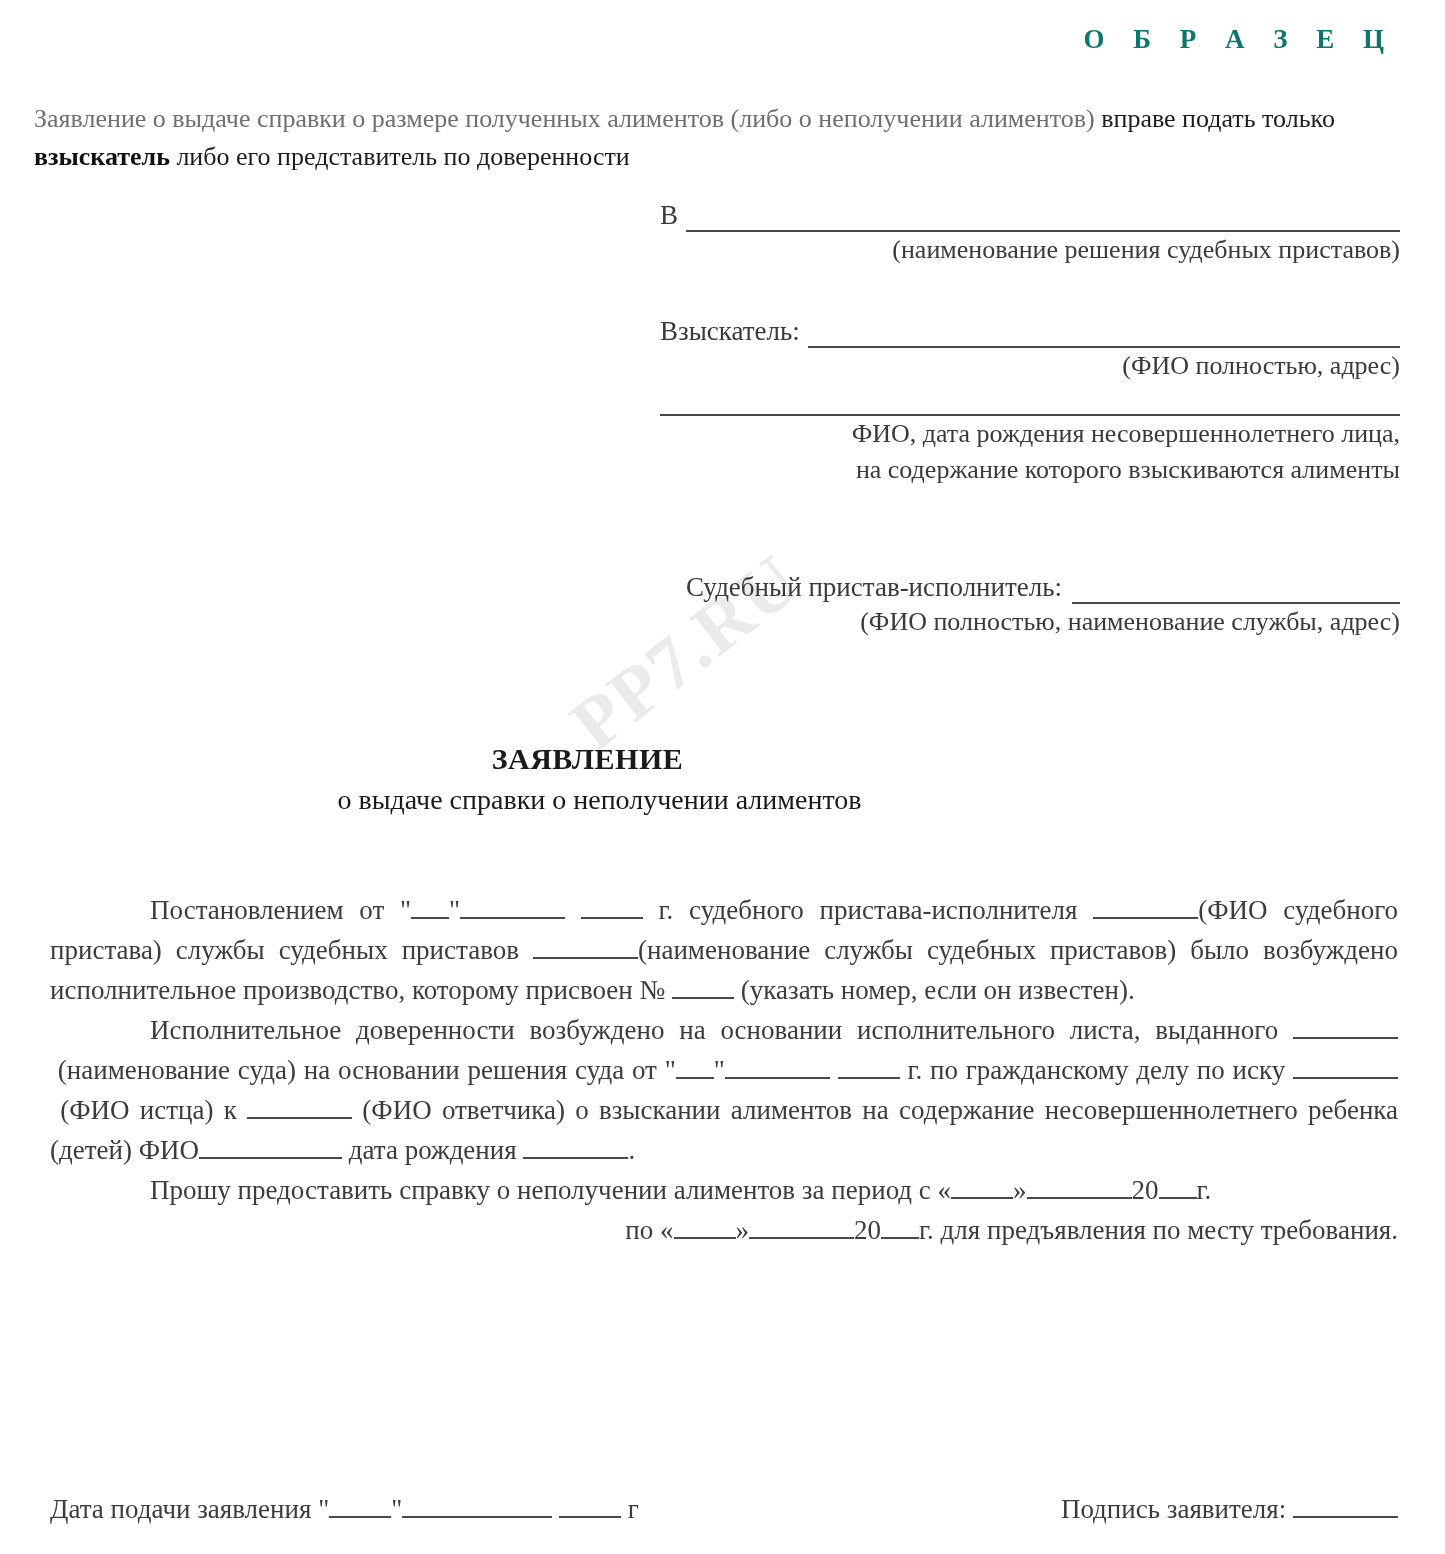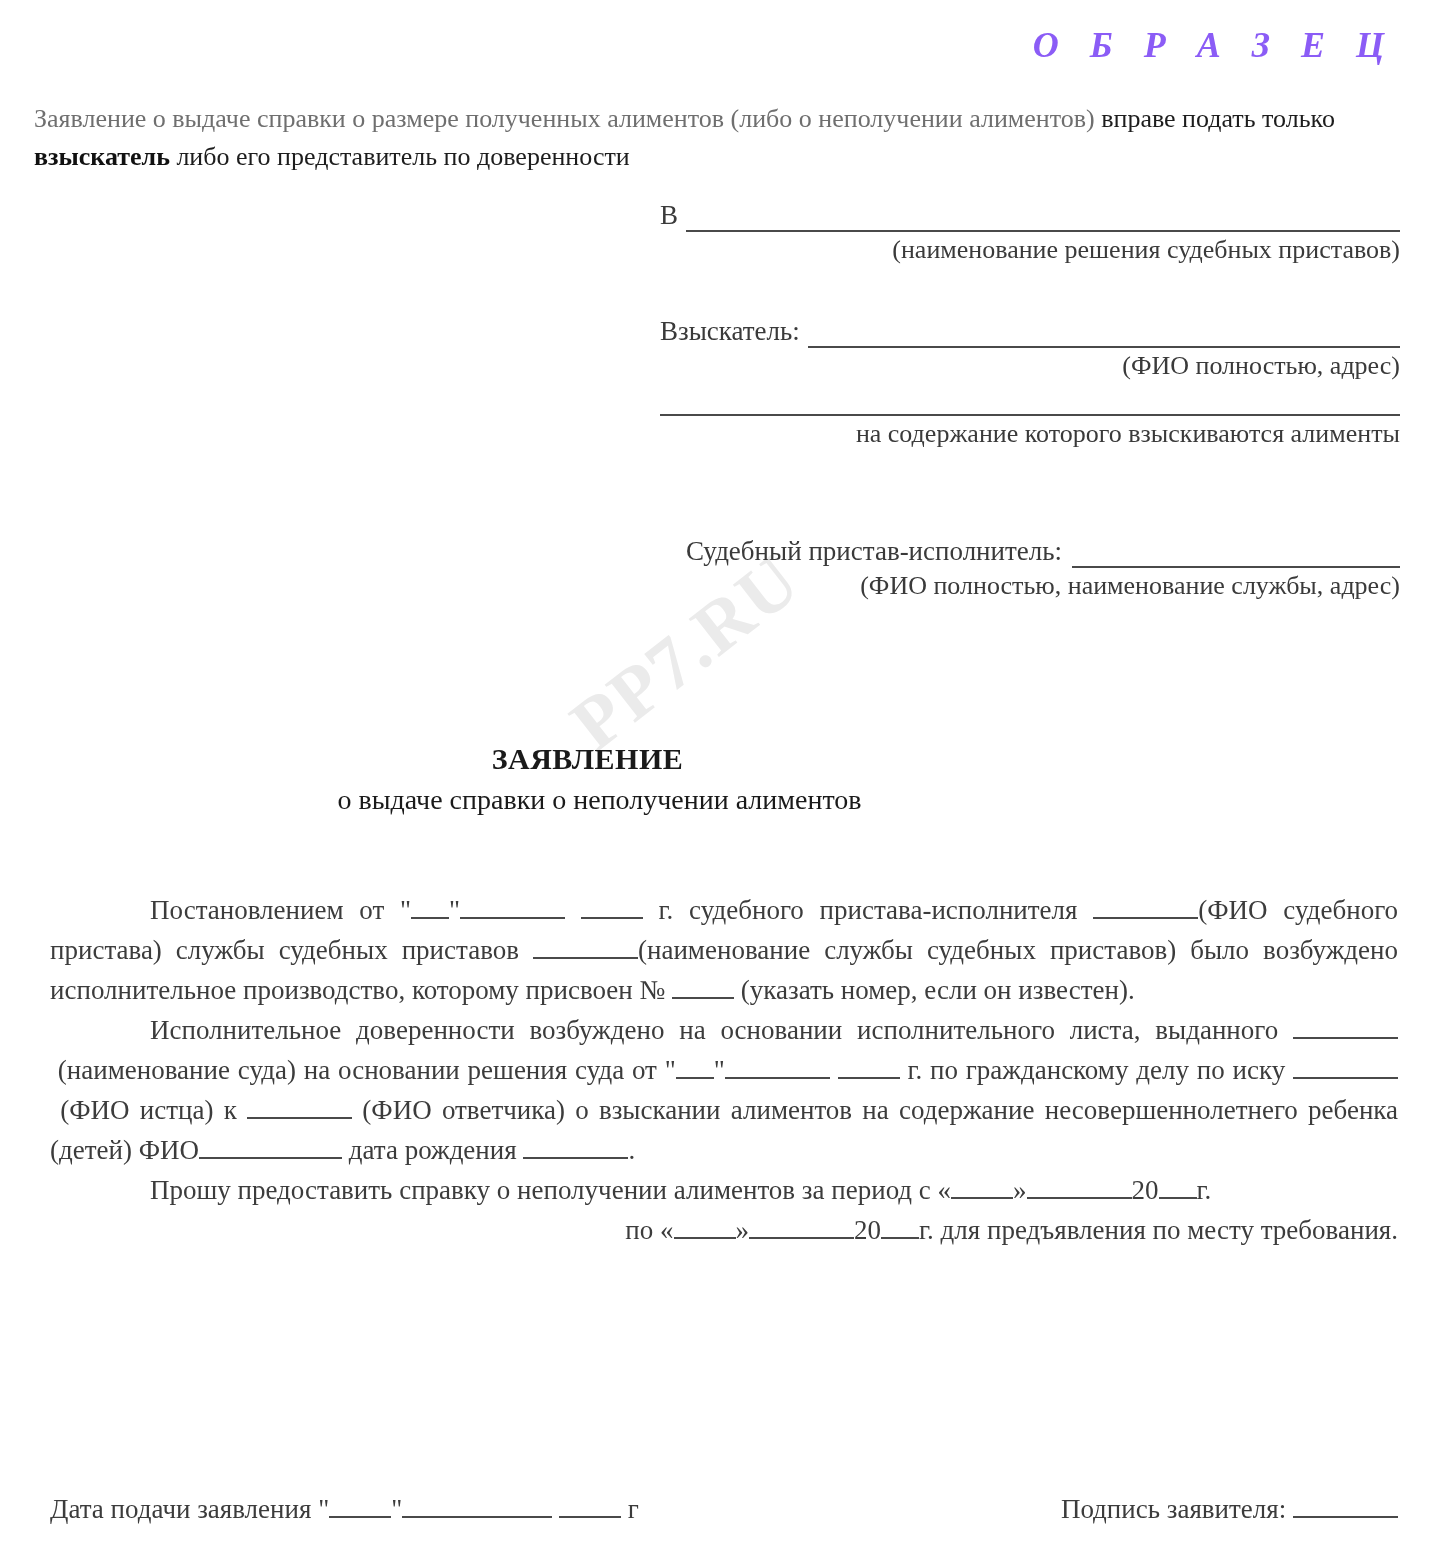--- a/index.html
+++ b/index.html
@@ -37,26 +37,25 @@
     z-index: 0;
   }
 
   .layer { position: relative; z-index: 2; }
 
   
   .obrazec {
     position: absolute;
     right: 50px;
     top: 24px;
-    font-size: 36px;
+    font-size: 27px;
     font-weight: 700;
     letter-spacing: 11px;
-    color: #8b5cf6;
-    white-space: nowrap;
-    font-style: italic;
+    color: #0f766e;
+    white-space: nowrap;
   }
 
   
   .intro {
     position: absolute;
     left: 34px;
     top: 100px;
     width: 1348px;
     font-size: 26px;
     line-height: 38px;
@@ -201,20 +200,21 @@
 
       <div class="addr-row">
         <span class="lbl">Взыскатель:</span>
         <span class="rule"></span>
       </div>
       <div class="addr-hint">(ФИО полностью, адрес)</div>
 
       <div class="sp-30"></div>
 
       <div class="full-rule"></div>
+      <div class="addr-hint">ФИО, дата рождения несовершеннолетнего лица,</div>
       <div class="addr-hint">на содержание которого взыскиваются алименты</div>
 
       <div class="sp-46"></div>
 
       <div class="bailiff-row">
         <span class="lbl">Судебный пристав-исполнитель:</span>
         <span class="rule"></span>
       </div>
       <div class="addr-hint">(ФИО полностью, наименование службы, адрес)</div>
 

